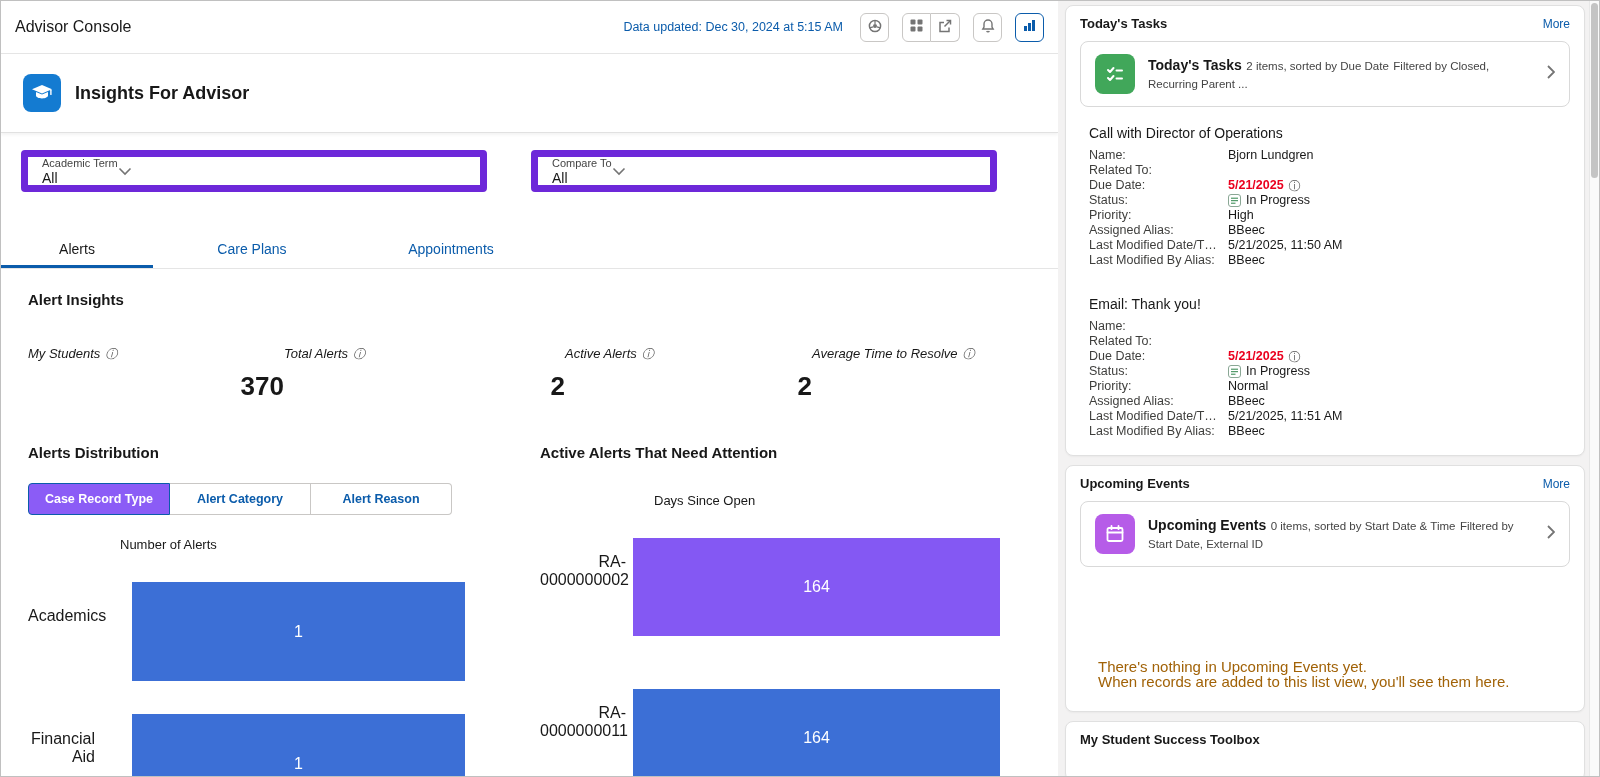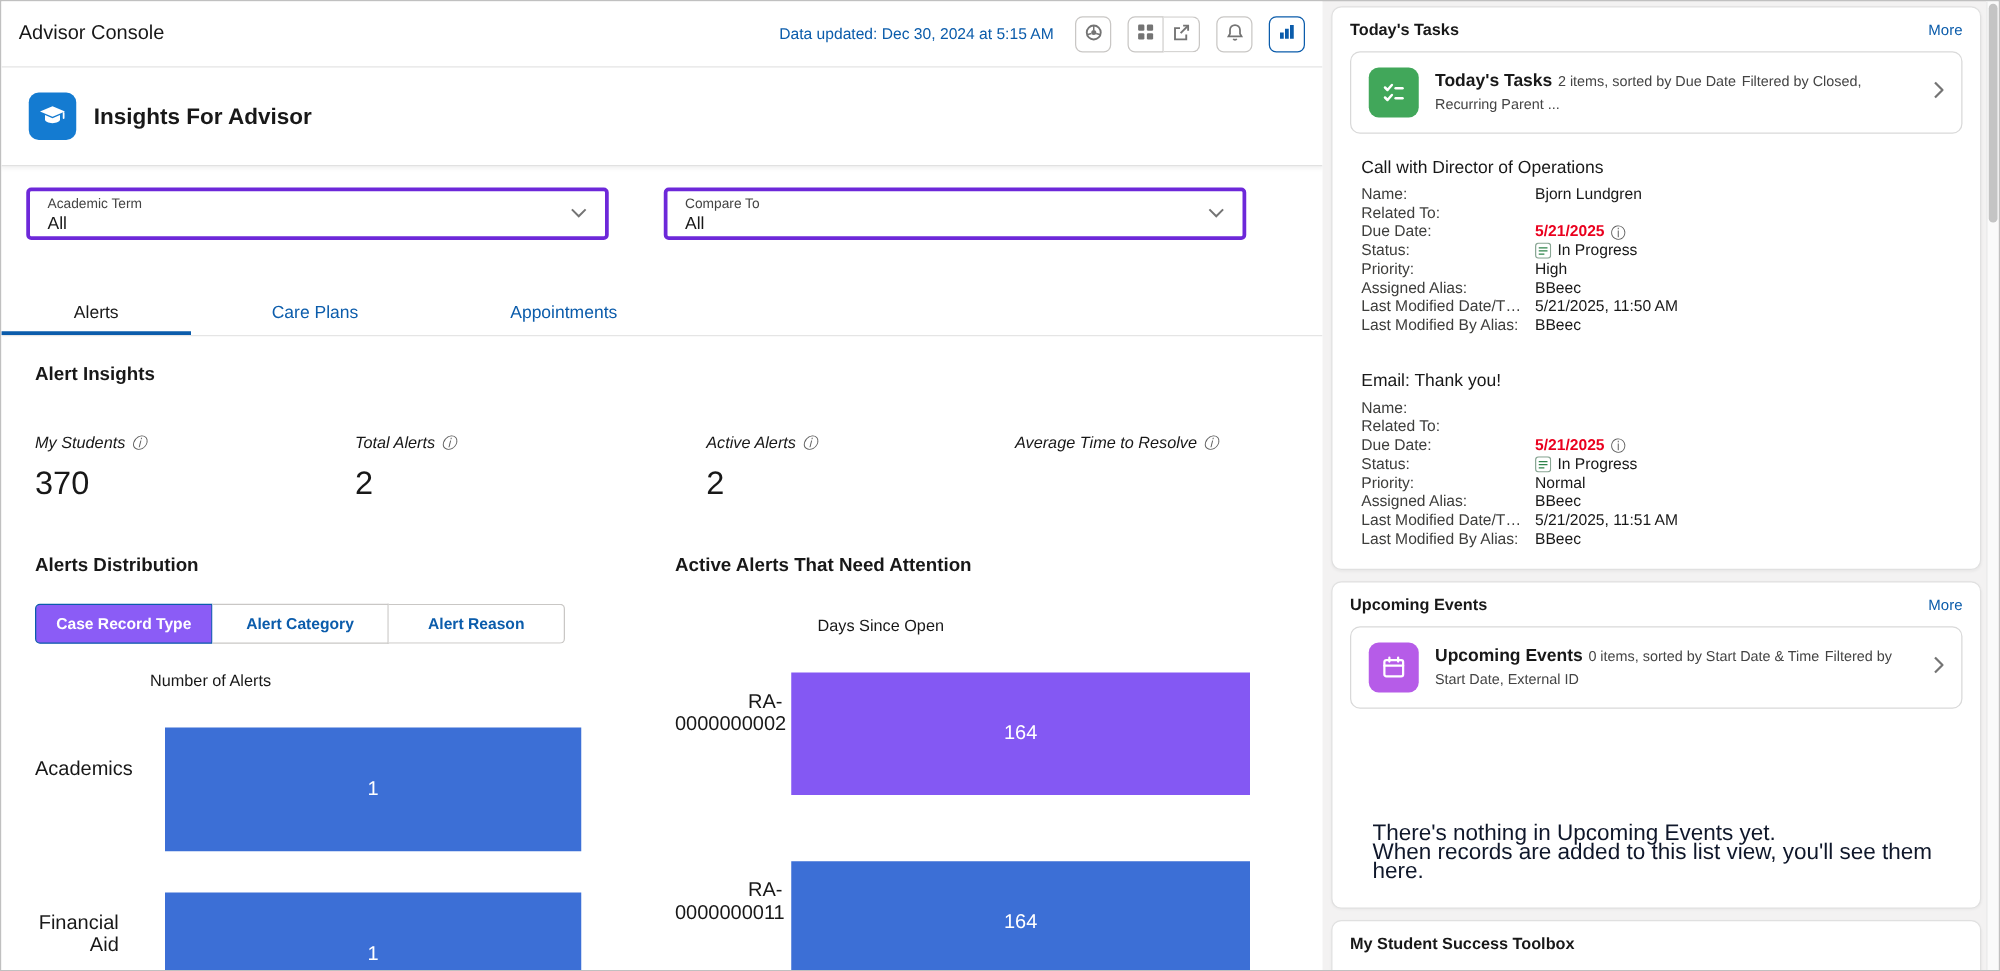--- a/index.html
+++ b/index.html
@@ -24,41 +24,41 @@
   .icon-group { display: flex; }
   .icon-group .icon-btn:first-child { border-radius: 6px 0 0 6px; }
   .icon-group .icon-btn:last-child { border-left: none; border-radius: 0 6px 6px 0; }
   .icon-btn.active { border: 1.5px solid #0b5cab; }
 
   .page-header { height: 79px; flex: 0 0 79px; display: flex; align-items: center; gap: 14px; padding: 0 22px; border-bottom: 1px solid #e1e1e1; box-shadow: 0 2px 3px rgba(0,0,0,0.05); }
   .header-icon { width: 38px; height: 38px; border-radius: 8px; background: #147bd1; display: flex; align-items: center; justify-content: center; }
   .page-title { font-size: 18px; font-weight: bold; }
 
   .filters { display: flex; gap: 44px; padding: 17px 20px 0; }
-  .combobox { width: 466px; height: 42px; border: 3px solid #6d28d9; border-radius: 4px; padding: 5px 14px; display: flex; align-items: center; justify-content: space-between; cursor: pointer; background: #fff; }
+  .combobox { width: 466px; height: 42px; border: 7px solid #6d28d9; border-radius: 4px; padding: 5px 14px; display: flex; align-items: center; cursor: pointer; background: #fff; }
   .combo-label { display: block; font-size: 11px; color: #444; }
   .combo-value { display: block; font-size: 14px; color: #181818; margin-top: 1px; }
 
   .tabs { display: flex; margin-top: 38px; border-bottom: 1px solid #e5e5e5; }
   .tab { height: 38px; display: flex; align-items: center; justify-content: center; font-size: 14px; color: #0b5cab; cursor: pointer; }
   .tab-1 { width: 152px; }
   .tab-2 { width: 198px; }
   .tab-3 { width: 200px; }
   .tab.active { color: #181818; box-shadow: inset 0 -3px 0 0 #0b5cab; }
 
   .content { flex: 1; padding: 22px 27px 0; overflow: hidden; }
   .section-title { font-size: 15px; font-weight: bold; }
 
   .kpis { display: flex; margin-top: 38px; }
   .kpi:nth-child(1) { width: 256px; }
   .kpi:nth-child(2) { width: 281px; }
   .kpi:nth-child(3) { width: 247px; }
   .kpi-label { font-size: 13px; display: flex; align-items: center; gap: 5px; font-style: italic; }
   .info { color: #5c5c5c; font-size: 12px; line-height: 1; }
-  .kpi-value { font-size: 26px; font-weight: normal; margin-top: 10px; }
+  .kpi-value { font-size: 26px; font-weight: bold; margin-top: 10px; text-align: right; }
 
   .charts { display: flex; margin-top: 42px; }
   .chart-left { width: 512px; }
   .chart-right { flex: 1; }
   .chart-h { font-size: 15px; font-weight: bold; }
 
   .segments { display: flex; margin-top: 22px; width: 424px; }
   .segment { flex: 1; height: 32px; border: 1px solid #c9c7c5; background: #fff; color: #0b5cab; font-size: 12.5px; font-weight: bold; display: flex; align-items: center; justify-content: center; cursor: pointer; }
   .segment + .segment { border-left: none; }
   .segment:first-child { border-radius: 4px 0 0 4px; }
@@ -99,21 +99,21 @@
 
   .task { margin-top: 18px; padding: 0 9px; }
   .task + .task { margin-top: 28px; }
   .task-title { font-size: 14px; margin-bottom: 7px; cursor: pointer; }
   .frow { display: flex; font-size: 12.5px; line-height: 15px; }
   .flabel { width: 139px; flex-shrink: 0; color: #3e3e3c; }
   .fvalue { color: #181818; display: flex; align-items: center; gap: 5px; min-height: 15px; }
   .fvalue .red { color: #ea001e; font-weight: bold; }
   .status-chip { display: inline-flex; flex-shrink: 0; }
 
-  .empty { margin: 92px 0 6px 18px; font-size: 18px; color: #0f172a; line-height: 15px; }
+  .empty { margin: 92px 0 6px 18px; font-size: 15px; color: #a16207; line-height: 15px; }
 
   .toolbox-card { min-height: 60px; margin-bottom: 0; }
 
   .scrollbar { position: absolute; top: 0; right: 0; width: 10px; height: 100%; background: #fafafa; border-left: 1px solid #e8e8e8; }
   .scroll-thumb { position: absolute; top: 2px; right: 1px; width: 7px; height: 175px; background: #c4c4c4; border-radius: 4px; cursor: pointer; }
 </style>
 </head>
 <body>
 
 <div class="screen">

